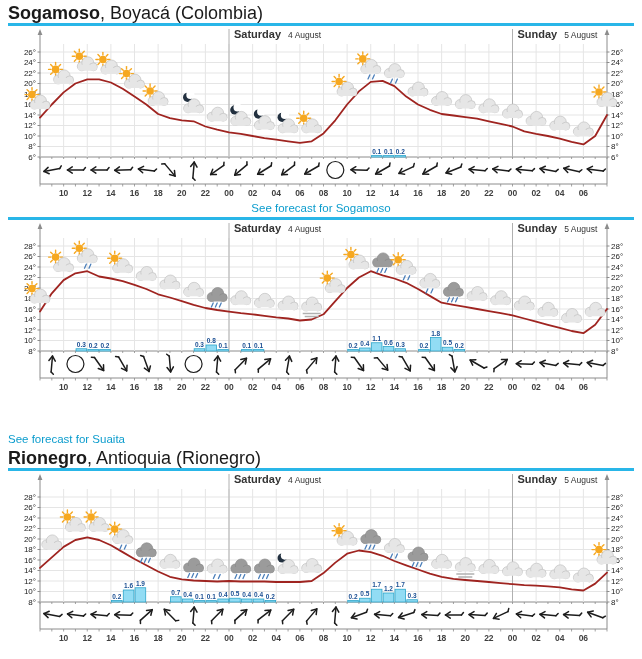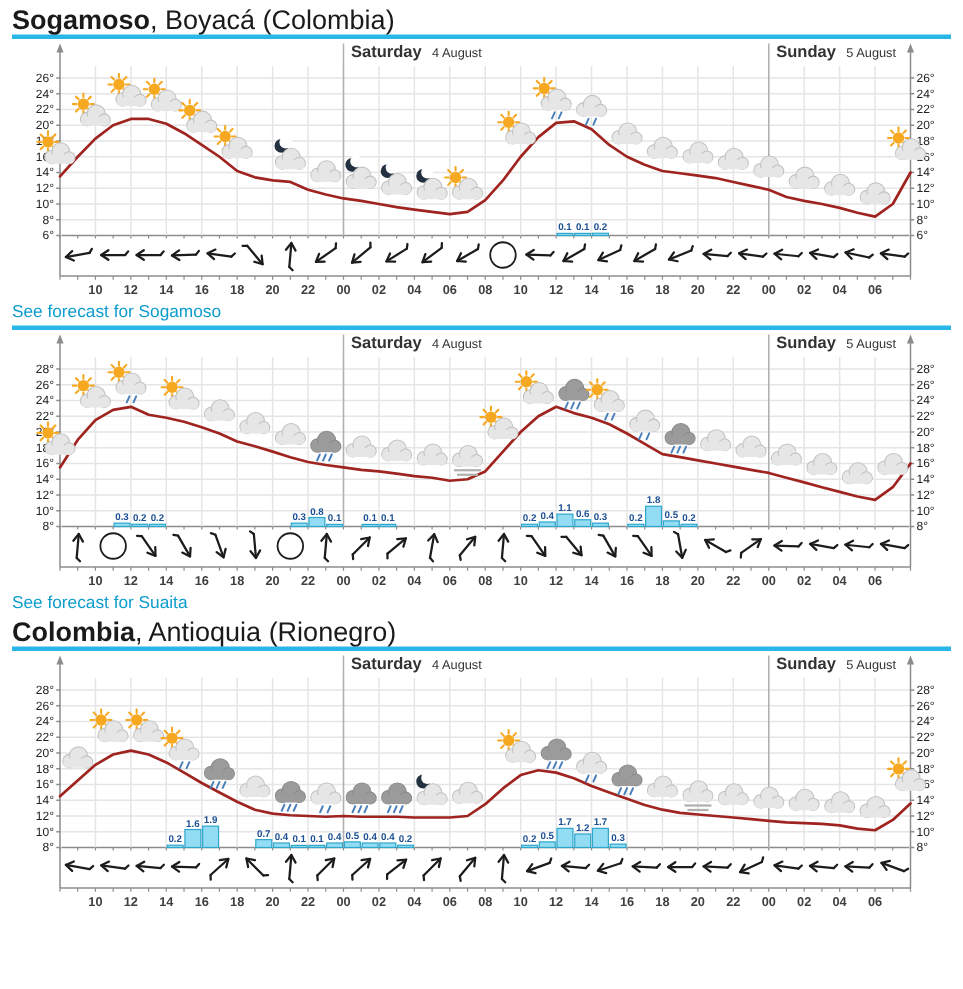--- a/index.html
+++ b/index.html
@@ -674,21 +674,21 @@
           <text x="441.625" y="170" text-anchor="middle" font-size="8.5" font-weight="bold" fill="#3f3f3f">18</text>
           <text x="465.25" y="170" text-anchor="middle" font-size="8.5" font-weight="bold" fill="#3f3f3f">20</text>
           <text x="488.875" y="170" text-anchor="middle" font-size="8.5" font-weight="bold" fill="#3f3f3f">22</text>
           <text x="512.5" y="170" text-anchor="middle" font-size="8.5" font-weight="bold" fill="#3f3f3f">00</text>
           <text x="536.125" y="170" text-anchor="middle" font-size="8.5" font-weight="bold" fill="#3f3f3f">02</text>
           <text x="559.75" y="170" text-anchor="middle" font-size="8.5" font-weight="bold" fill="#3f3f3f">04</text>
           <text x="583.375" y="170" text-anchor="middle" font-size="8.5" font-weight="bold" fill="#3f3f3f">06</text>
         </g>
       </svg>
   </div>
-  <a class="morelink" style="color: rgb(11, 156, 205);">See forecast for Sogamoso</a>
+  <a class="morelink" style="color: rgb(11, 156, 205); text-align: center;">See forecast for Sogamoso</a>
 </section>
 
 <section class="panel">
   <div class="rule" style="background: rgb(41, 182, 232);"></div>
   <div class="chartwrap">
     <svg width="642" height="176">
         <g>
           <line x1="41" y1="131" x2="606" y2="131" stroke="#8c8c8c" stroke-width="1"></line>
           <text x="36" y="133.5" text-anchor="end" font-size="8" fill="#222222">8°</text>
           <text x="611" y="133.5" text-anchor="start" font-size="8" fill="#222222">8°</text>
@@ -1336,25 +1336,25 @@
           <text x="441.625" y="170" text-anchor="middle" font-size="8.5" font-weight="bold" fill="#3f3f3f">18</text>
           <text x="465.25" y="170" text-anchor="middle" font-size="8.5" font-weight="bold" fill="#3f3f3f">20</text>
           <text x="488.875" y="170" text-anchor="middle" font-size="8.5" font-weight="bold" fill="#3f3f3f">22</text>
           <text x="512.5" y="170" text-anchor="middle" font-size="8.5" font-weight="bold" fill="#3f3f3f">00</text>
           <text x="536.125" y="170" text-anchor="middle" font-size="8.5" font-weight="bold" fill="#3f3f3f">02</text>
           <text x="559.75" y="170" text-anchor="middle" font-size="8.5" font-weight="bold" fill="#3f3f3f">04</text>
           <text x="583.375" y="170" text-anchor="middle" font-size="8.5" font-weight="bold" fill="#3f3f3f">06</text>
         </g>
       </svg>
   </div>
-  <a class="morelink" style="color: rgb(11, 156, 205);">See forecast for Suaita</a>
+  <a class="morelink" style="color: rgb(11, 156, 205); margin-top: 37px;">See forecast for Suaita</a>
 </section>
 
 <section class="panel">
-  <h2><strong>Colombia</strong><span>, Antioquia (Rionegro)</span></h2>
+  <h2><strong>Rionegro</strong><span>, Antioquia (Rionegro)</span></h2>
   <div class="rule" style="background: rgb(41, 182, 232);"></div>
   <div class="chartwrap">
     <svg width="642" height="176">
         <g>
           <line x1="41" y1="131" x2="606" y2="131" stroke="#8c8c8c" stroke-width="1"></line>
           <text x="36" y="133.5" text-anchor="end" font-size="8" fill="#222222">8°</text>
           <text x="611" y="133.5" text-anchor="start" font-size="8" fill="#222222">8°</text>
           <line x1="37.5" y1="131" x2="40.5" y2="131" stroke="#8c8c8c" stroke-width="1"></line>
           <line x1="606.5" y1="131" x2="609.5" y2="131" stroke="#8c8c8c" stroke-width="1"></line>
           <line x1="41" y1="120.5" x2="606" y2="120.5" stroke="#e5e5e5" stroke-width="1"></line>

